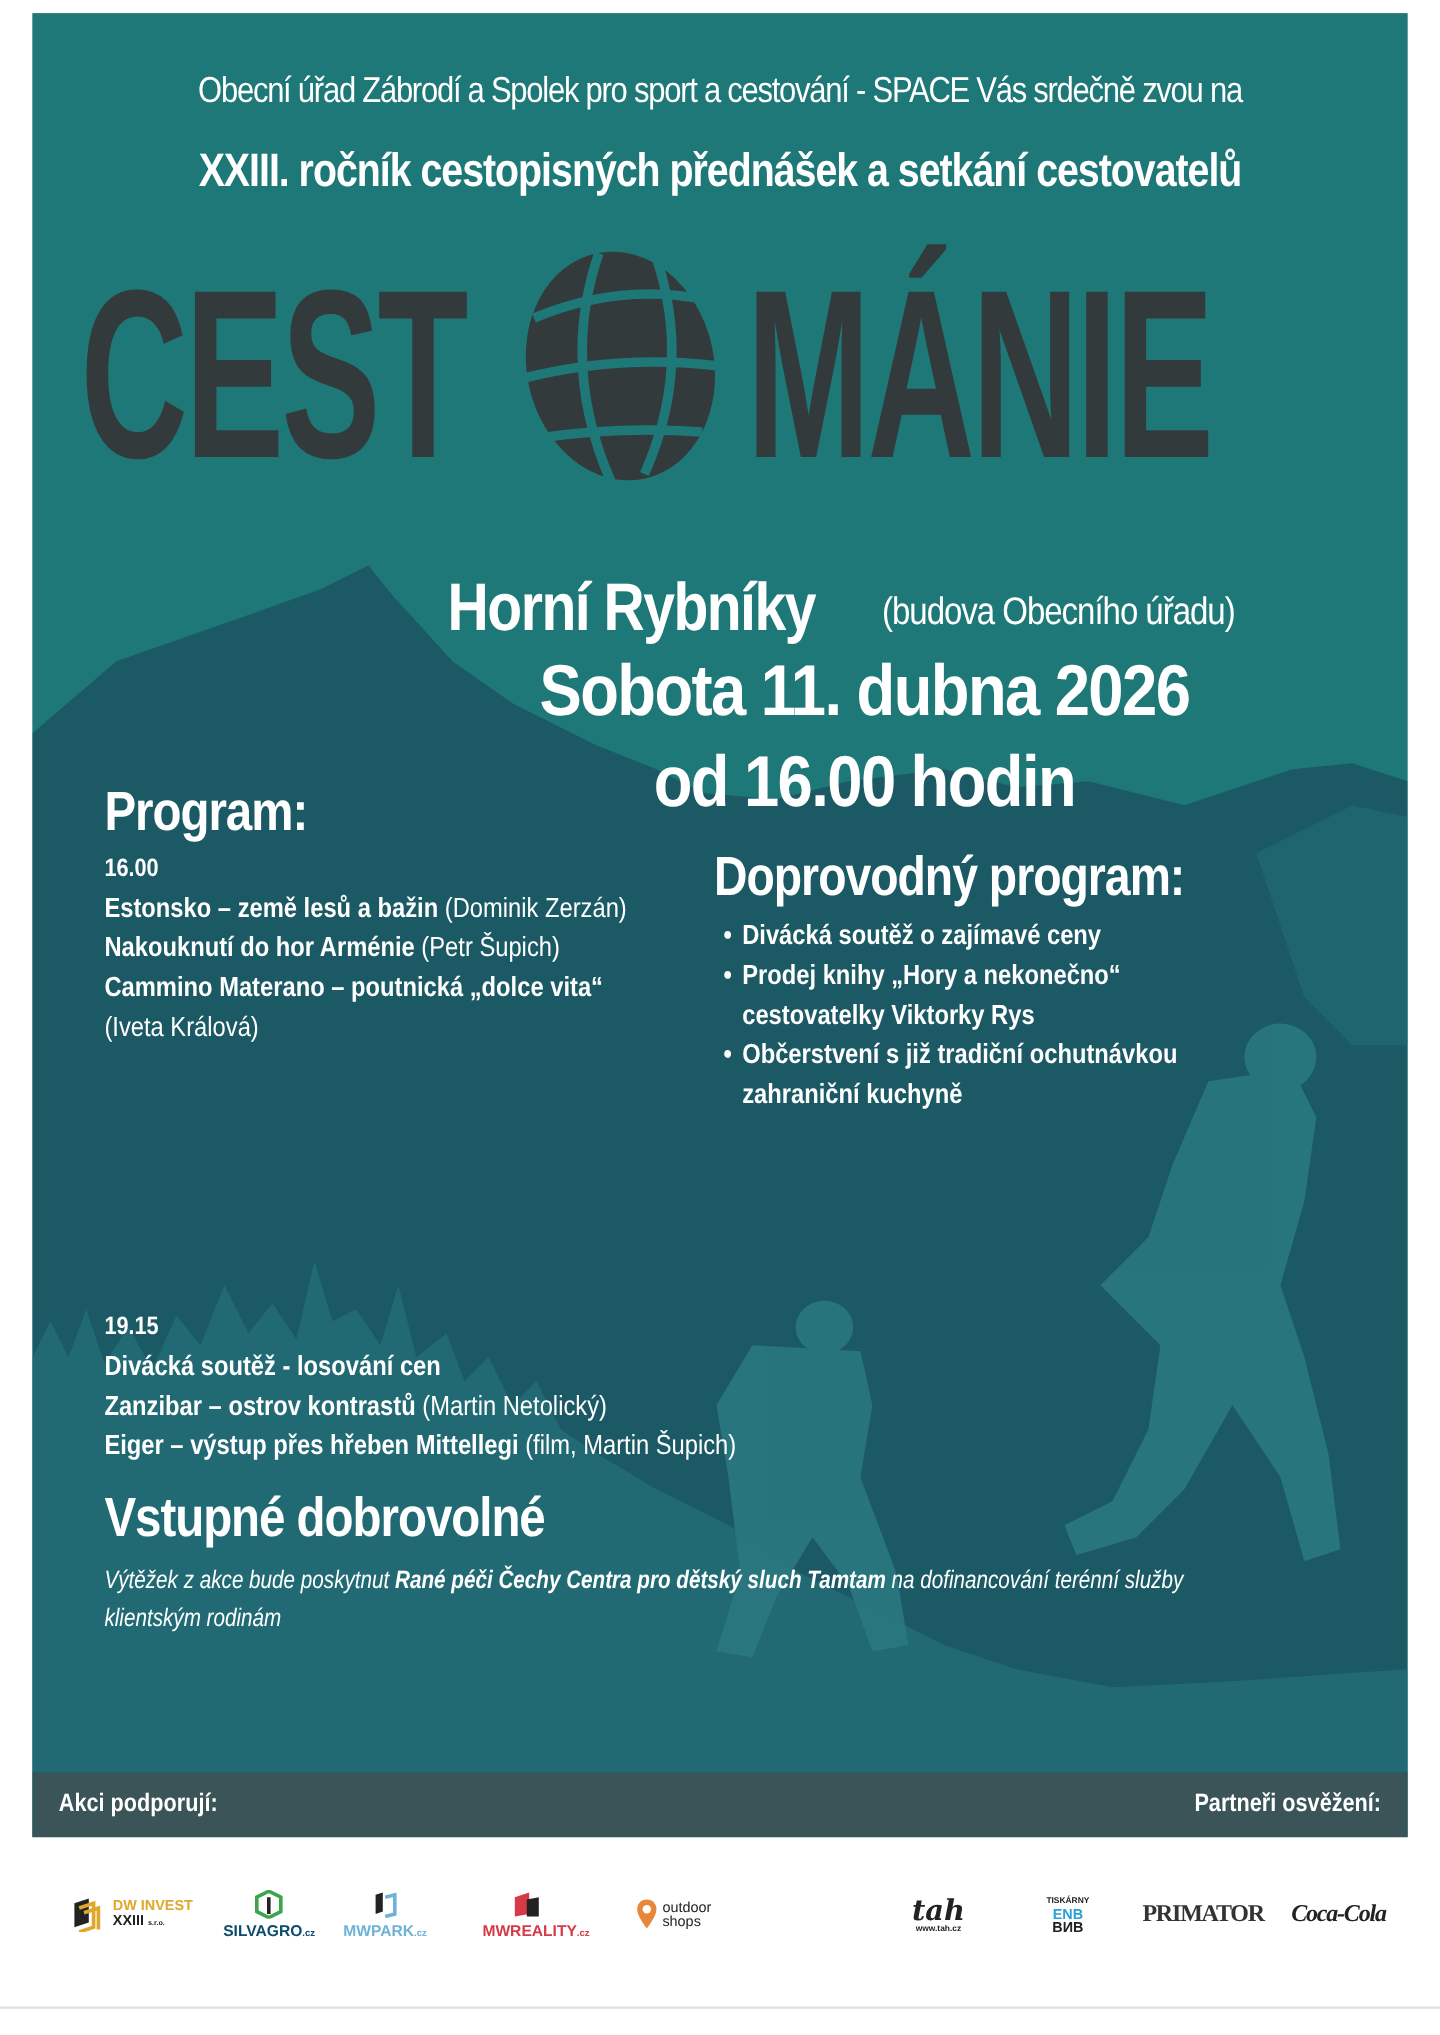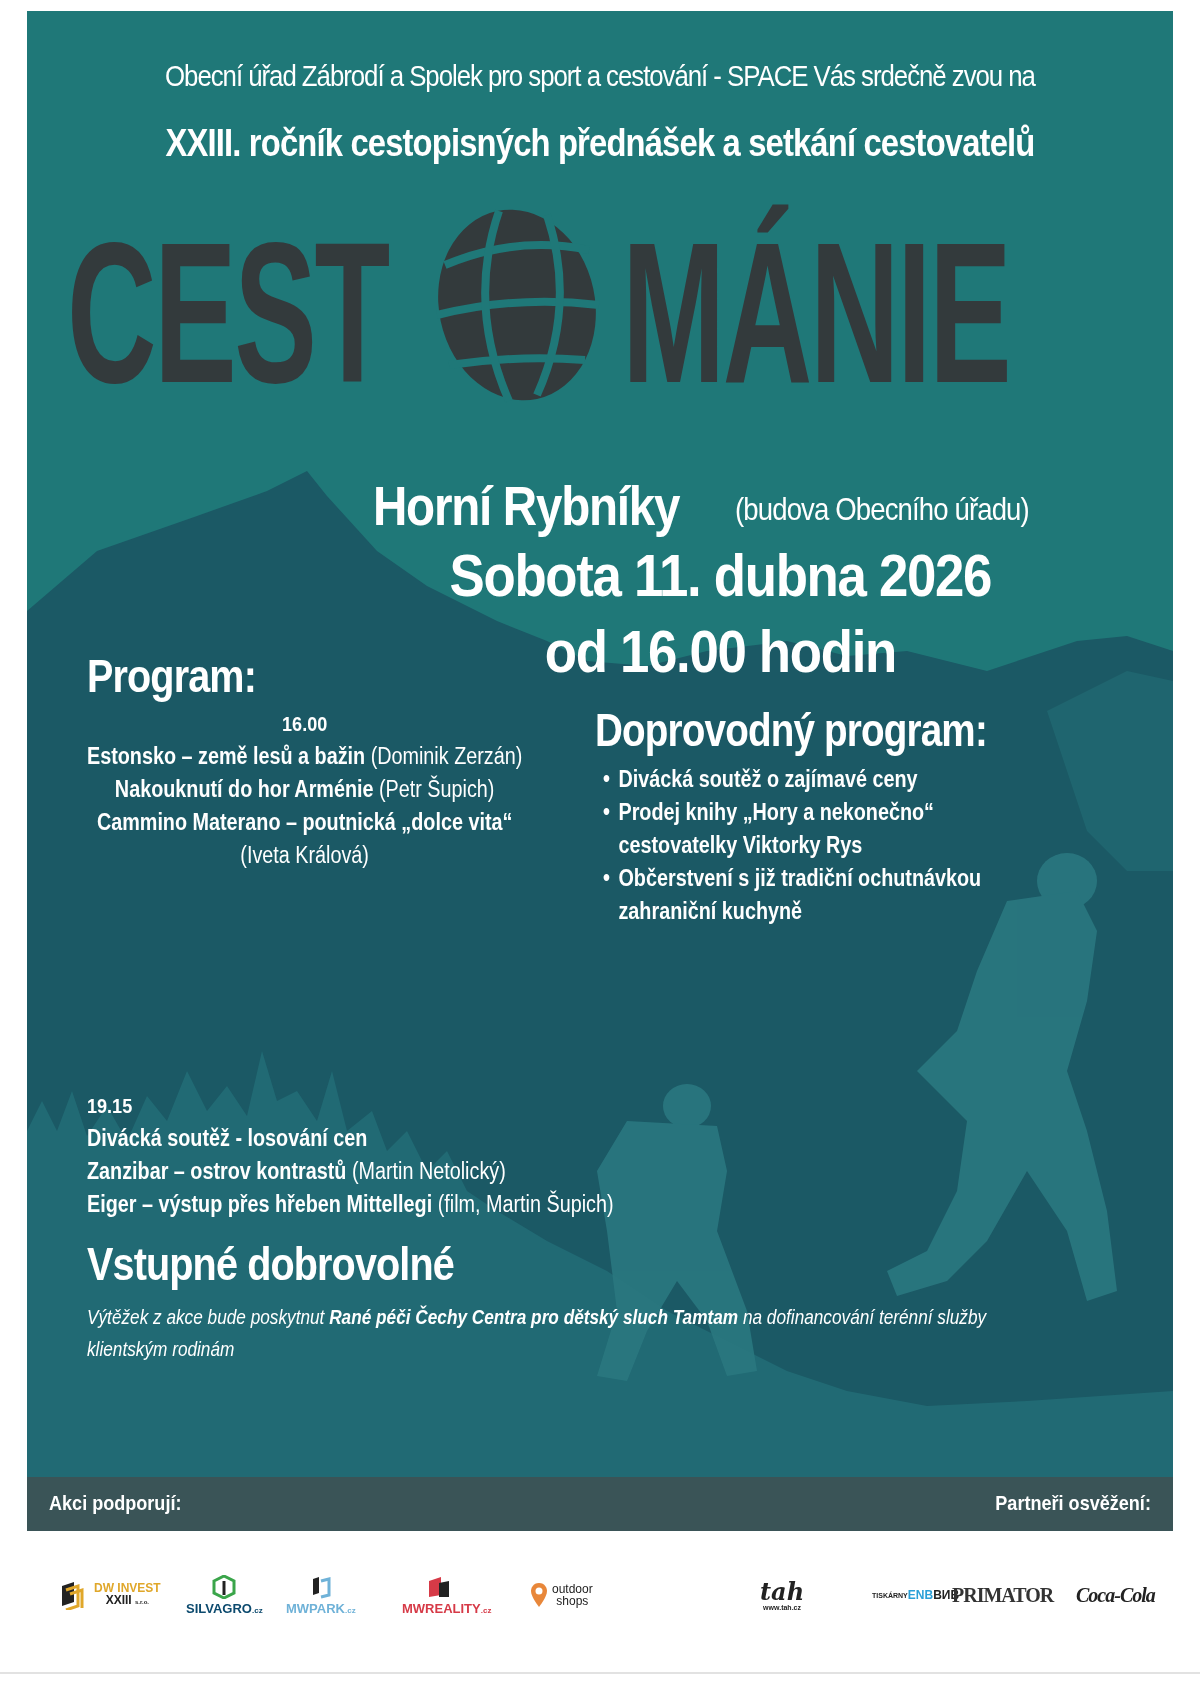--- a/index.html
+++ b/index.html
@@ -55,21 +55,21 @@
   .program-heading {
     position: absolute; left: 60px; top: 638px; font-size: 46px; font-weight: bold; letter-spacing: -1px;
     transform: scaleX(0.86); transform-origin: left;
   }
 
   .block { position: absolute; left: 60px; font-size: 23px; line-height: 33px; white-space: nowrap; }
   .block .time { font-weight: bold; font-size: 21px; }
   .block .row { transform: scaleX(0.86); transform-origin: left; }
   .block .t { font-weight: bold; }
   .block .a { font-weight: normal; }
-  .block1 { top: 696px; text-align: center; }
+  .block1 { top: 696px; }
   .block2 { top: 916px; }
   .block3 { top: 1078px; }
 
   .side-heading {
     position: absolute; left: 568px; top: 692px; font-size: 46px; font-weight: bold; letter-spacing: -1px;
     transform: scaleX(0.84); transform-origin: left; white-space: nowrap;
   }
   .side-list { position: absolute; left: 576px; top: 752px; list-style: none; font-size: 23px; line-height: 33px; font-weight: bold; }
   .side-list li { position: relative; padding-left: 18px; transform: scaleX(0.86); transform-origin: left; white-space: nowrap; }
   .side-list li .bullet { position: absolute; left: 0; top: 0; }
@@ -83,21 +83,21 @@
     transform: scaleX(0.82); transform-origin: left top;
   }
   .entry-note b { font-weight: bold; }
 
   .support-bar {
     position: absolute; left: 0; top: 1466px; width: 1146px; height: 54px; background: #3a5457;
   }
   .support-left { position: absolute; left: 22px; top: 14px; font-size: 21px; font-weight: bold; transform: scaleX(0.86); transform-origin: left; white-space: nowrap; }
   .support-right { position: absolute; right: 22px; top: 14px; font-size: 21px; font-weight: bold; transform: scaleX(0.86); transform-origin: right; white-space: nowrap; }
 
-  .logos-row { position: absolute; left: 0; top: 1560px; width: 1124px; height: 70px; text-align: center; }
+  .logos-row { position: absolute; left: 0; top: 1560px; width: 1124px; height: 70px; }
   .logo { position: absolute; top: 0; height: 70px; display: flex; align-items: center; color: #222; }
   .logo-text { font-family: "Liberation Sans", sans-serif; font-weight: bold; white-space: nowrap; }
   .divider-line { position: absolute; left: 0; top: 1672px; width: 1200px; height: 2px; background: #e2e2e2; }
 </style>
 </head>
 <body>
 
 <div class="poster">
   <svg class="bg-svg" viewBox="0 0 1146 1520" preserveAspectRatio="none">
     <rect x="0" y="0" width="1146" height="1520" fill="#1f7878"></rect>
@@ -228,21 +228,21 @@
       <div class="logo-text" style="font-size:12px; font-weight:normal;">shops</div>
     </div>
   </div>
 
 
   <div class="logo" style="left:760px; flex-direction:column; justify-content:center;">
     <div class="logo-text" style="font-family:'DejaVu Serif', serif; font-size:24px; font-style:italic; line-height:24px;">tah</div>
     <div class="logo-text" style="font-size:7px;">www.tah.cz</div>
   </div>
 
-  <div class="logo" style="left:872px; flex-direction:row; justify-content:center; line-height:11px;">
+  <div class="logo" style="left:872px; flex-direction:column; justify-content:center; line-height:11px;">
     <div class="logo-text" style="font-size:7px;">TISKÁRNY</div>
     <div class="logo-text" style="font-size:12px; color:#2aa0d8;">ENB</div>
     <div class="logo-text" style="font-size:12px;">ВИВ</div>
   </div>
 
   <div class="logo" style="left:952px;">
     <div class="logo-text" style="font-family:'Liberation Serif', serif; font-size:20px; letter-spacing:-1px; color:#333;">PRIMATOR</div>
   </div>
 
   <div class="logo" style="left:1076px;">

